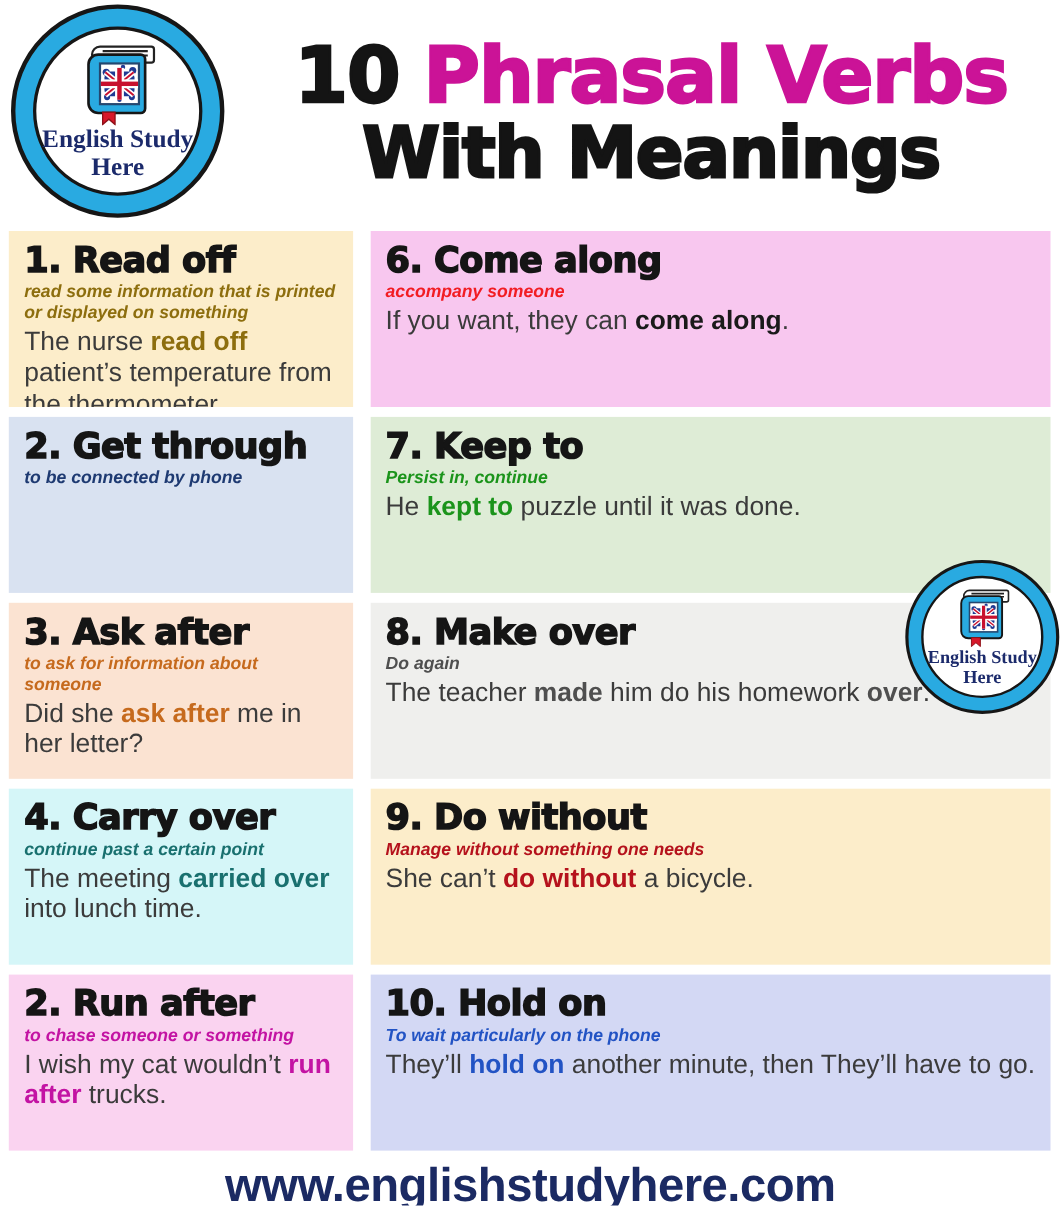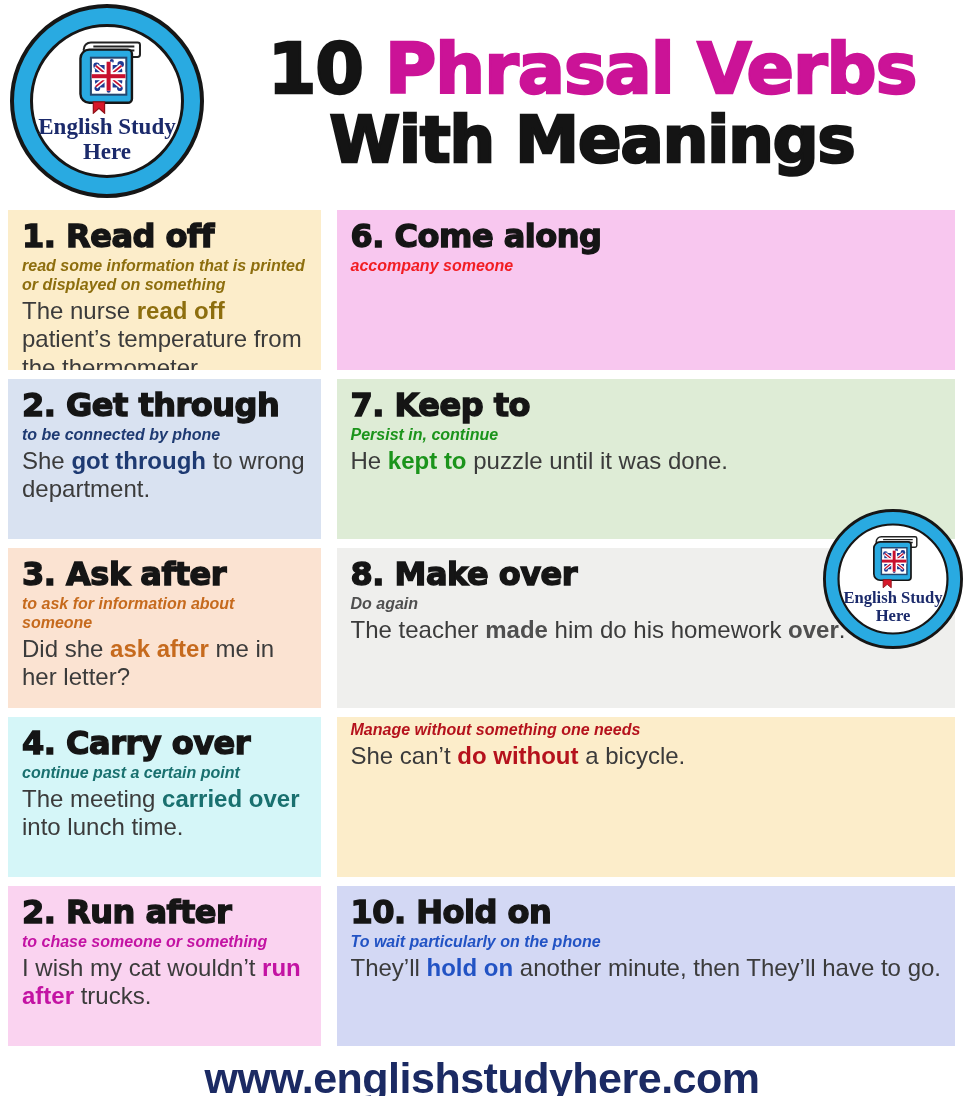--- a/index.html
+++ b/index.html
@@ -96,21 +96,20 @@
 
   <section class="card" style="--bg: #fcedca; --def: #8d6e0e; --kw: #8d6e0e;">
     <h2>1. Read off</h2>
     <p class="def">read some information that is printed or displayed on something</p>
     <p class="ex"><span>The nurse </span><span class="kw">read off</span><span> patient’s temperature from the thermometer.</span></p>
   </section>
 
   <section class="card" style="--bg: #d9e2f1; --def: #1e3a72; --kw: #1e3a72;">
     <h2>2. Get through</h2>
     <p class="def">to be connected by phone</p>
-    <p class="ex"><span>She </span><span class="kw">got through</span><span> to wrong department.</span></p>
   </section>
 
   <section class="card" style="--bg: #fbe3d2; --def: #c66a1d; --kw: #c66a1d;">
     <h2>3. Ask after</h2>
     <p class="def">to ask for information about someone</p>
     <p class="ex"><span>Did she </span><span class="kw">ask after</span><span> me in her letter?</span></p>
   </section>
 
   <section class="card" style="--bg: #d5f6f8; --def: #19706f; --kw: #19706f;">
     <h2>4. Carry over</h2>
@@ -120,35 +119,37 @@
 
   <section class="card" style="--bg: #fad3f0; --def: #c313a3; --kw: #c313a3;">
     <h2>2. Run after</h2>
     <p class="def">to chase someone or something</p>
     <p class="ex"><span>I wish my cat wouldn’t </span><span class="kw">run after</span><span> trucks.</span></p>
   </section>
 
   <section class="card" style="--bg: #f8c7ef; --def: #f21d23; --kw: #1a1a1a;">
     <h2>6. Come along</h2>
     <p class="def">accompany someone</p>
+    <p class="ex"><span>If you want, they can </span><span class="kw">come along</span><span>.</span></p>
   </section>
 
   <section class="card" style="--bg: #deecd6; --def: #1b941b; --kw: #1b941b;">
     <h2>7. Keep to</h2>
     <p class="def">Persist in, continue</p>
     <p class="ex"><span>He </span><span class="kw">kept to</span><span> puzzle until it was done.</span></p>
   </section>
 
   <section class="card" style="--bg: #efefed; --def: #4f4f4f; --kw: #4f4f4f;">
     <h2>8. Make over</h2>
     <p class="def">Do again</p>
     <p class="ex"><span>The teacher </span><span class="kw">made</span><span> him do his homework </span><span class="kw">over</span><span>.</span></p>
   </section>
 
   <section class="card" style="--bg: #fcedca; --def: #b5121c; --kw: #b5121c;">
+    <h2>9. Do without</h2>
     <p class="def">Manage without something one needs</p>
     <p class="ex"><span>She can’t </span><span class="kw">do without</span><span> a bicycle.</span></p>
   </section>
 
   <section class="card" style="--bg: #d3d8f4; --def: #2253c4; --kw: #2253c4;">
     <h2>10. Hold on</h2>
     <p class="def">To wait particularly on the phone</p>
     <p class="ex"><span>They’ll </span><span class="kw">hold on</span><span> another minute, then They’ll have to go.</span></p>
   </section>
 </div>

